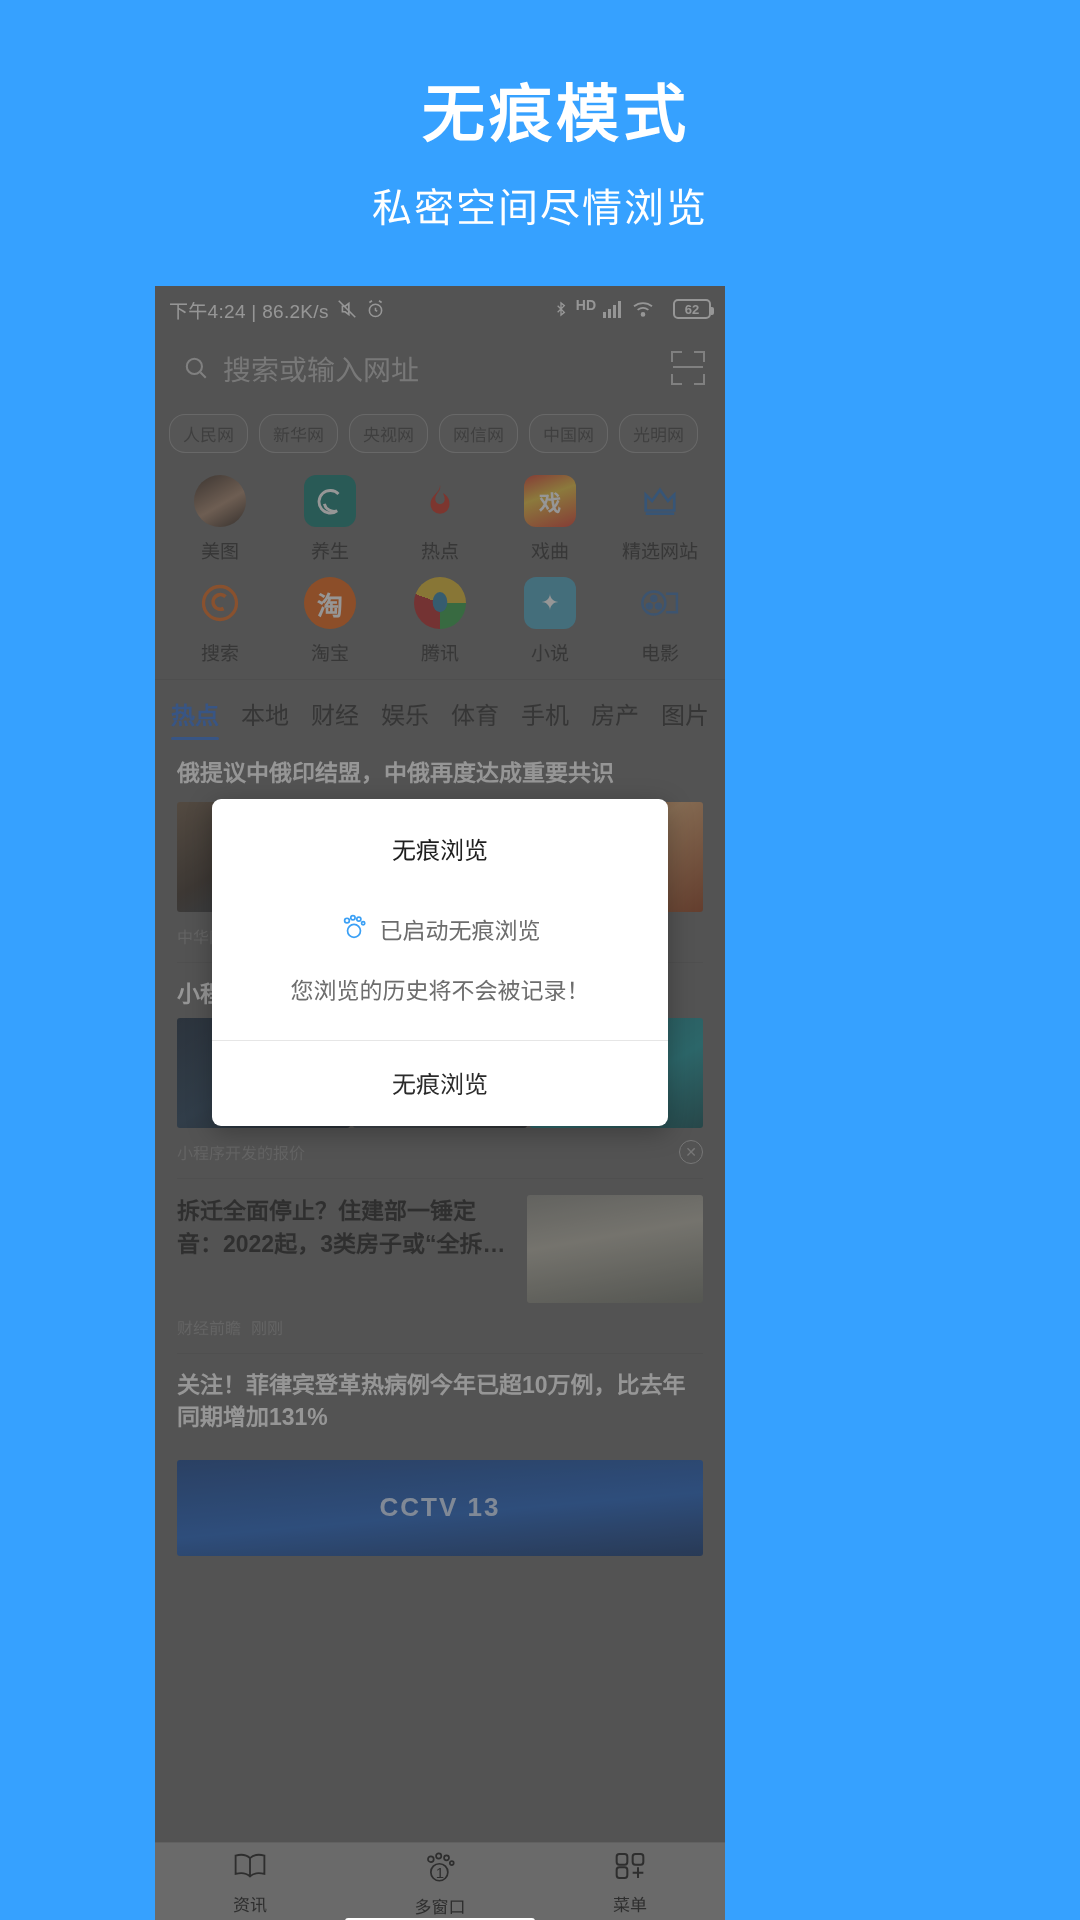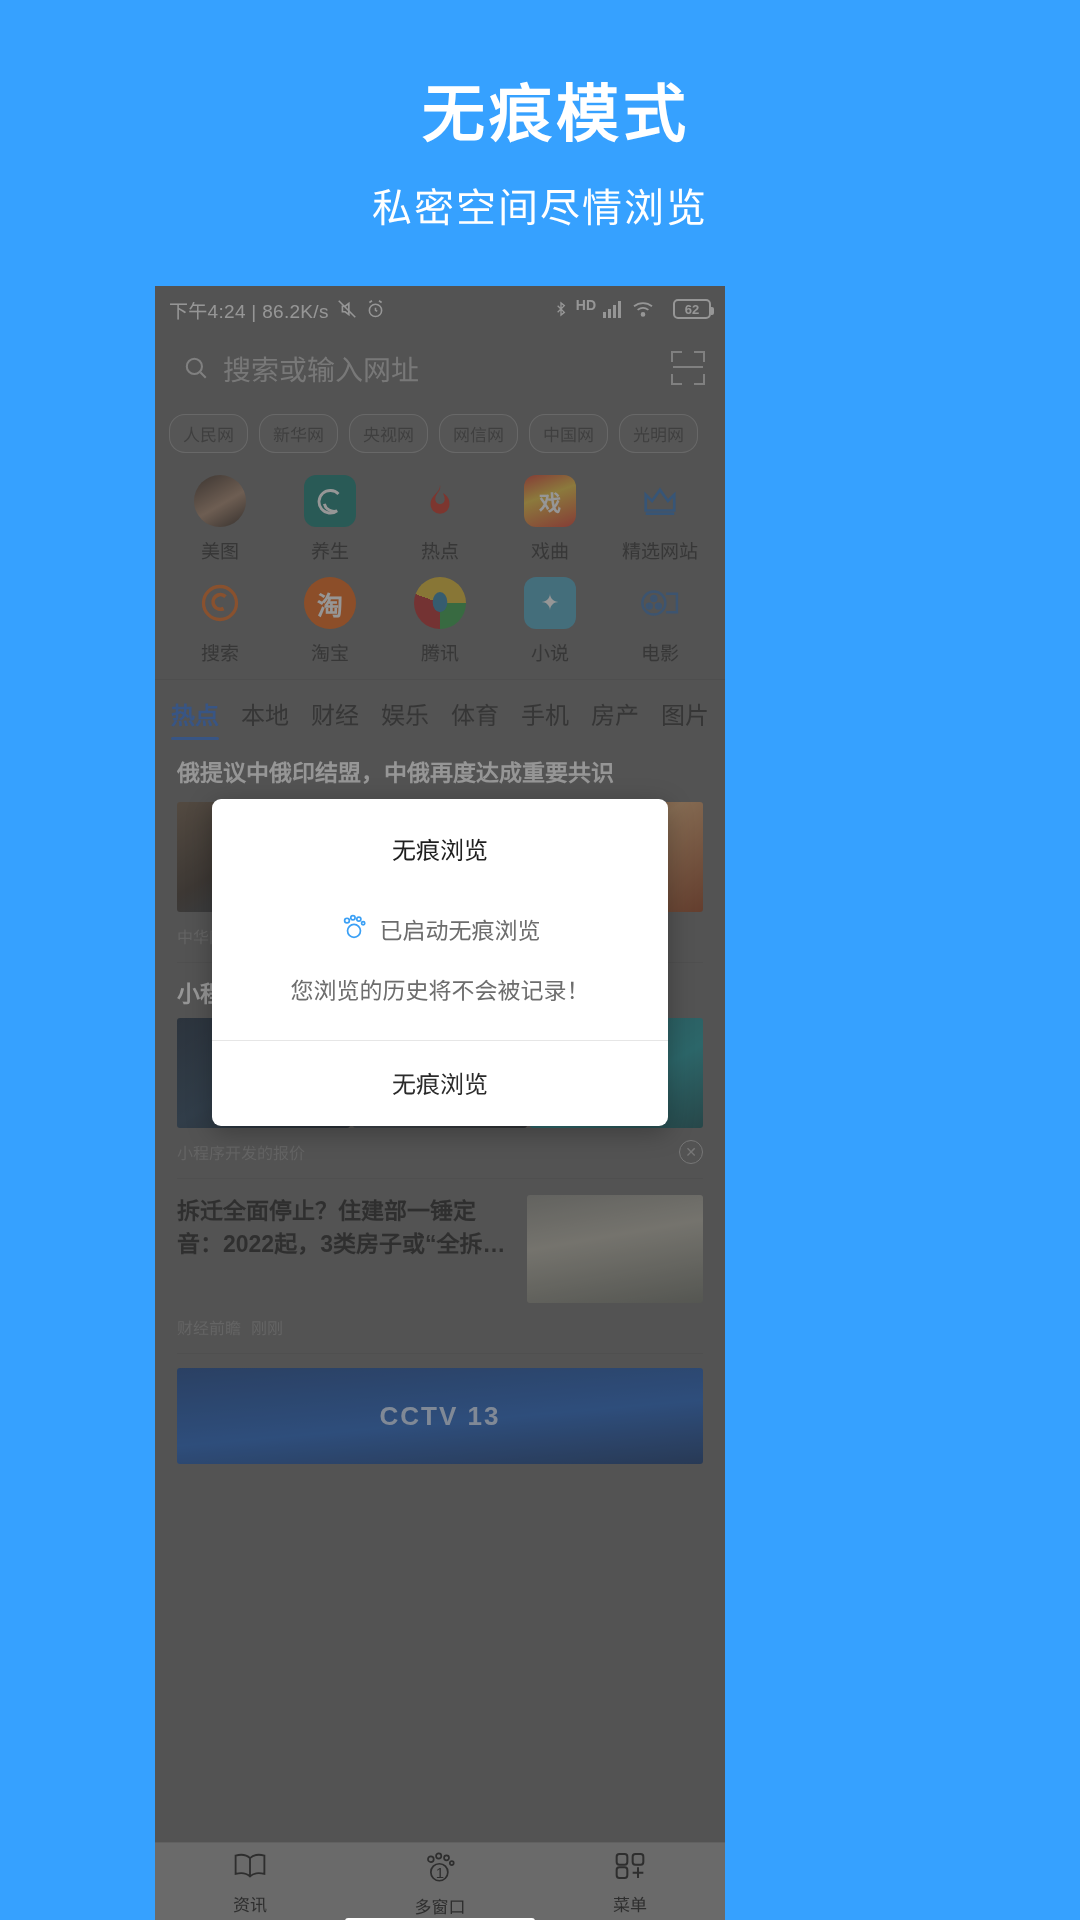--- a/index.html
+++ b/index.html
@@ -431,20 +431,21 @@
       </div>
       <div class="f-meta">
         <span>财经前瞻</span>
         <span style="width:10px;"></span>
         <span>刚刚</span>
       </div>
     </div>
     <div class="f-sep"></div>
 
     <div>
+      <div class="f-title">关注！菲律宾登革热病例今年已超10万例，比去年同期增加131%</div>
       <div class="cctv im8">
         <span>CCTV 13</span>
       </div>
     </div>
   </div>
 
   <div class="dim"></div>
 
   <div class="bottomnav">
     <div class="bn">

